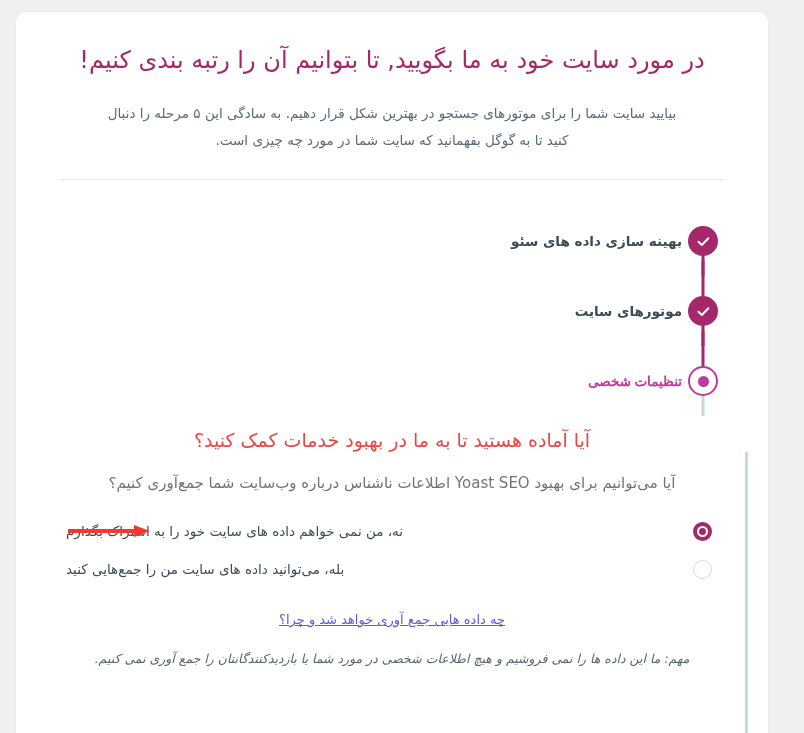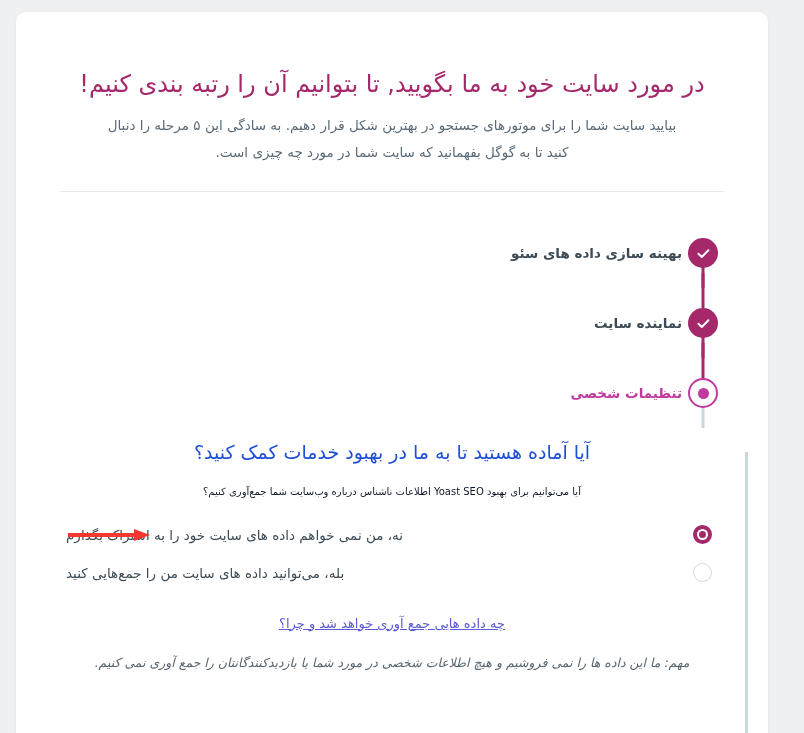--- a/index.html
+++ b/index.html
@@ -33,30 +33,30 @@
     padding: 28px 44px 0 44px;
   }
 
   
   .wizard-title {
     color: #a4286a;
     font-size: 24px;
     line-height: 1.35;
     font-weight: 400;
     text-align: center;
-    margin: 28px 0 0 0;
+    margin: 4px 0 0 0;
     letter-spacing: 0;
   }
 
   .wizard-intro {
     color: #5a6a77;
     font-size: 13.5px;
     line-height: 1.95;
     text-align: center;
-    margin: 12px 0 0 0;
+    margin: 24px 0 0 0;
     padding: 0 46px;
   }
 
   .divider {
     border: 0;
     border-top: 1px solid #e6e9ec;
     margin: 26px 0 0 0;
   }
 
   
@@ -83,20 +83,21 @@
     margin-left: 18px;
     margin-right: 0;
     order: 2;
     text-align: right;
     flex: 1;
     padding-left: 12px;
   }
   .step-label.active-label {
     color: #c0399f;
     font-weight: 700;
+    font-family: Liberation Serif, serif;
   }
 
   .step-marker-wrap {
     order: 1;
     position: relative;
     width: 42px;
     display: flex;
     align-items: center;
     justify-content: center;
   }
@@ -149,29 +150,29 @@
   }
 
   
   .question-block {
     padding: 10px 0 0 0;
     text-align: center;
   }
 
   .question-title {
     font-size: 19px;
-    color: #1d4ed8;
+    color: #ef4444;
     font-weight: 400;
     margin: 0;
     line-height: 1.5;
   }
 
   .question-sub {
-    font-size: 10px;
-    color: #0f172a;
+    font-size: 15px;
+    color: #737373;
     margin: 16px 0 0 0;
     line-height: 1.7;
   }
 
   .options {
     margin: 16px 0 0 0;
     padding: 0;
     list-style: none;
   }
 
@@ -273,21 +274,21 @@
           <span class="connector done bottom"></span>
           <span class="step-circle">
             <svg width="15" height="15" viewBox="0 0 16 16" aria-hidden="true">
               <path d="M2.6 8.3 L6.2 11.7 L13.2 4.5" fill="none" stroke="#ffffff" stroke-width="2.1" stroke-linecap="round" stroke-linejoin="round"></path>
             </svg>
           </span>
         </span>
       </li>
 
       <li class="step-row">
-        <span class="step-label">نماینده سایت</span>
+        <span class="step-label">موتورهای سایت</span>
         <span class="step-marker-wrap">
           <span class="connector done top"></span>
           <span class="connector done bottom"></span>
           <span class="step-circle">
             <svg width="15" height="15" viewBox="0 0 16 16" aria-hidden="true">
               <path d="M2.6 8.3 L6.2 11.7 L13.2 4.5" fill="none" stroke="#ffffff" stroke-width="2.1" stroke-linecap="round" stroke-linejoin="round"></path>
             </svg>
           </span>
         </span>
       </li>

